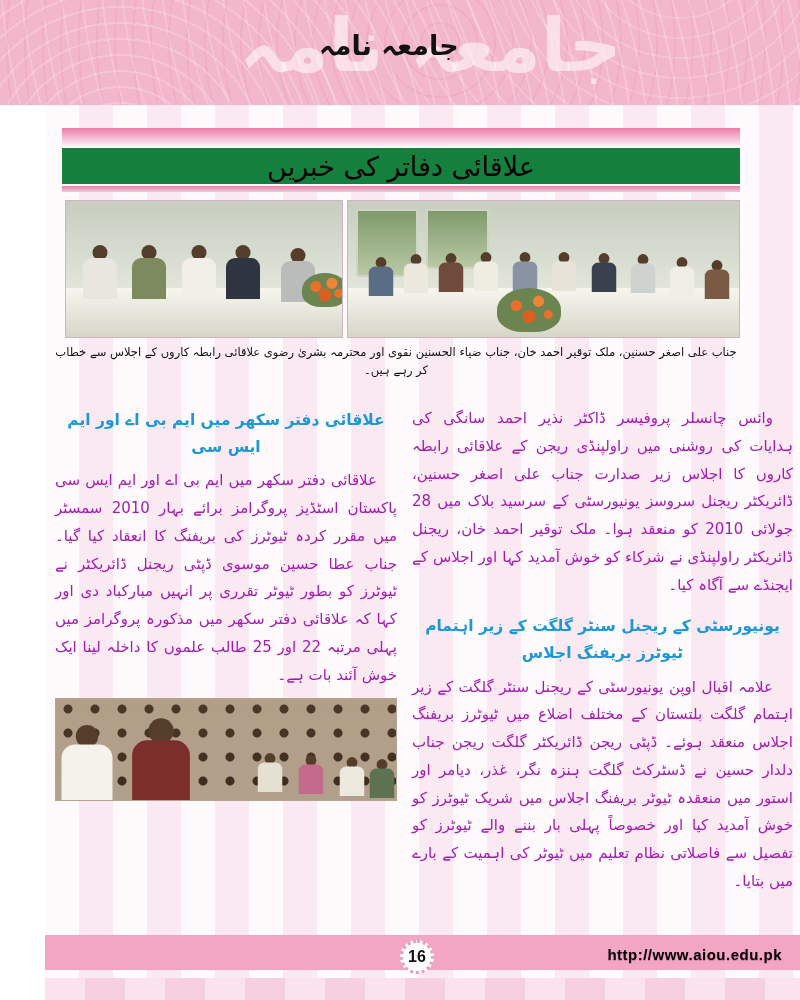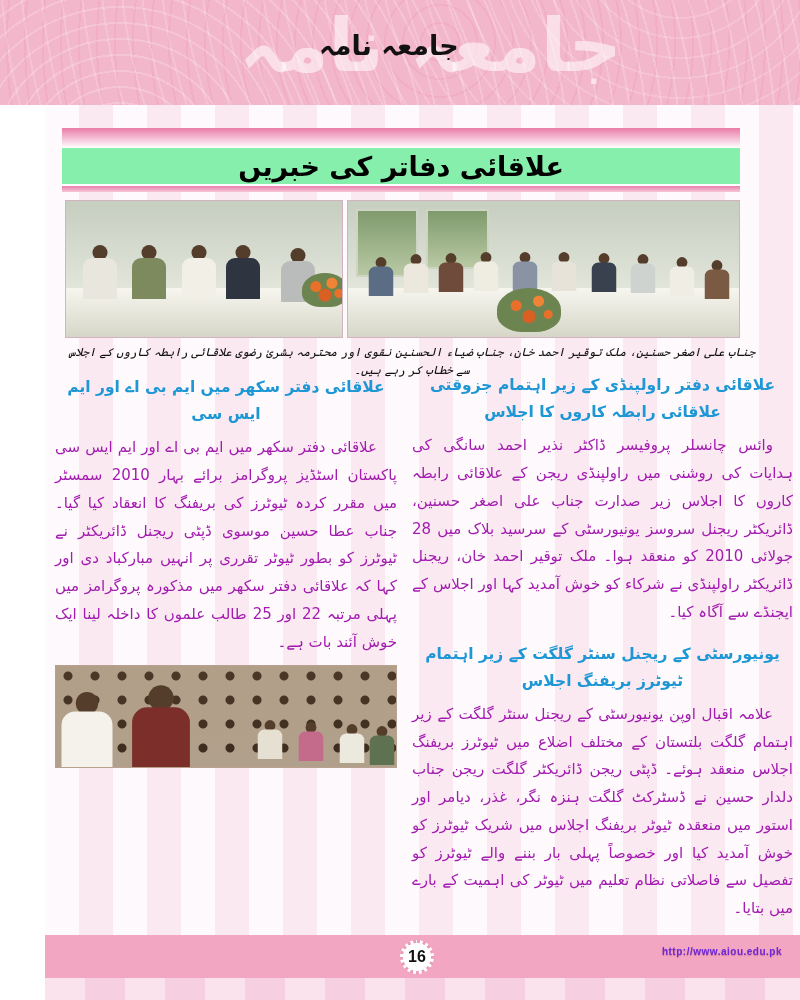--- a/index.html
+++ b/index.html
@@ -30,21 +30,21 @@
   .panel {
     position:absolute; left:45px; top:105px; width:755px; height:895px;
     background-color:#fdf2f8;
     background-image:repeating-linear-gradient(90deg, rgba(255,255,255,.65) 0 34px, rgba(248,216,231,.35) 34px 68px);
   }
   
   .banner { position:absolute; left:62px; top:128px; width:678px; height:64px; background:#fff; }
   .banner-topbar { height:20px; background:linear-gradient(#ea7ca8, #f9d6e4 70%, #fff); }
   .banner-title {
     height:36px; display:flex; align-items:center; justify-content:center;
-    font-size:27px; font-weight:bold; color:#000; direction:rtl; background:#86efac;
+    font-size:27px; font-weight:normal; color:#000; direction:rtl; background:#15803d;
   }
   .banner-underline { height:8px; background:linear-gradient(#e981ab, #f6c4d8); border-top:2px solid #fff; }
   
   .photos-row { position:absolute; left:65px; top:200px; width:675px; height:138px; display:flex; gap:4px; }
   .photo { position:relative; overflow:hidden; border:1px solid #d3b3c0; background:#dfe2d6; }
   .photo-a { width:278px; height:138px; }
   .photo-b { flex:1; height:138px; }
   .ph-wall { position:absolute; left:0; top:0; right:0; height:64%; background:linear-gradient(#c6cec0,#e2e5da); }
   .ph-table { position:absolute; left:0; bottom:0; right:0; height:36%; background:linear-gradient(#f6f6ef,#d6d6c8); }
   .ph-window { position:absolute; top:6%; width:16%; height:50%; background:linear-gradient(#7f9a6c,#b9c9a4); border:2px solid #cfd4c4; }
@@ -72,51 +72,51 @@
       linear-gradient(rgba(120,95,70,.25), rgba(60,45,30,.15)),
       repeating-radial-gradient(circle at 12px 10px, #3c2b1d 0 4px, transparent 5px 100%);
     background-size:auto, 27px 24px;
   }
   
   .urdu { direction:rtl; }
   .caption {
     position:absolute; direction:rtl; text-align:center; color:#111;
     font-size:11.5px; line-height:1.6;
   }
-  .caption-top { left:67px; top:343px; width:690px;font-style:italic; }
-  .col { position:absolute; direction:rtl; }
+  .caption-top { left:51px; top:343px; width:690px; }
+  .col { position:absolute; direction:rtl;margin-top:33px; }
   .col-right { left:412px; top:372px; width:381px; }
   .col-left  { left:55px;  top:374px; width:342px; }
   h2.art-heading {
     color:#1e97d5; font-size:15.5px; font-weight:bold; text-align:center;
     line-height:1.75; margin-bottom:6px;
   }
   .art-para {
     font-size:15px; line-height:1.85; text-align:justify; color:#a21caf;
     text-indent:20px; margin-bottom:4px;
   }
   .heading-gap { margin-top:14px; }
   .photo-bottom { position:relative; width:342px; height:103px; margin-top:9px; overflow:hidden; border:1px solid #b9a08f; }
   .caption-bottom { position:static; margin-top:5px; direction:rtl; text-align:center; font-size:11.5px; line-height:1.5; color:#111; }
   
-  .footer-bar { position:absolute; left:45px; top:935px; width:755px; height:43px; background:#f3a6c2; }
+  .footer-bar { position:absolute; left:45px; top:935px; width:755px; height:35px; background:#f3a6c2; }
   .footer-substrip {
     position:absolute; left:45px; top:978px; width:755px; height:22px;
     background-image:repeating-linear-gradient(90deg, #fbe3ee 0 40px, #f6cfe0 40px 80px);
   }
   .page-circle {
     position:absolute; left:355px; top:5px; width:34px; height:34px; border-radius:50%;
     background:#fff; border:3px dotted #eb9cba;
     display:flex; align-items:center; justify-content:center;
     font-size:16px; font-weight:bold; color:#111;
     font-family:"Liberation Sans", sans-serif;
   }
   .site-url {
-    position:absolute; right:18px; top:11px; color:#6d28d9; font-weight:bold;
-    font-size:10px; font-family:"Liberation Sans", sans-serif; letter-spacing:.5px;
+    position:absolute; right:18px; top:11px; color:#000000; font-weight:bold;
+    font-size:15px; font-family:"Liberation Sans", sans-serif; letter-spacing:.5px;
     text-shadow:0 1px 1px rgba(180,90,130,.6);
   }
 </style>
 </head>
 <body>
 
 <div class="masthead">
   <div class="masthead-watermark">جامعہ نامہ</div>
   <div class="masthead-title">جامعہ نامہ</div>
 </div>
@@ -155,24 +155,20 @@
     <div class="person small" style="left:71%; bottom:32%; --shirt:#cfd3cf;"></div>
     <div class="person small" style="left:81%; bottom:30%; --shirt:#f0ede4;"></div>
     <div class="person small" style="left:90%; bottom:28%; --shirt:#7b5a43;"></div>
     <div class="flowers" style="left:38%; bottom:4%; width:64px; height:44px;"></div>
   </div>
 </div>
 
 <div class="caption caption-top urdu">جناب علی اصغر حسنین، ملک توقیر احمد خان، جناب ضیاء الحسنین نقوی اور محترمہ بشریٰ رضوی علاقائی رابطہ کاروں کے اجلاس سے خطاب کر رہے ہیں۔</div>
 
 <div class="col col-right">
-  <h2 class="art-heading">
-    <span>علاقائی دفتر راولپنڈی کے زیر اہتمام جزوقتی</span><br>
-    <span>علاقائی رابطہ کاروں کا اجلاس</span>
-  </h2>
   <p class="art-para">وائس چانسلر پروفیسر ڈاکٹر نذیر احمد سانگی کی ہدایات کی روشنی میں راولپنڈی ریجن کے علاقائی رابطہ کاروں کا اجلاس زیر صدارت جناب علی اصغر حسنین، ڈائریکٹر ریجنل سروسز یونیورسٹی کے سرسید بلاک میں 28 جولائی 2010 کو منعقد ہوا۔ ملک توقیر احمد خان، ریجنل ڈائریکٹر راولپنڈی نے شرکاء کو خوش آمدید کہا اور اجلاس کے ایجنڈے سے آگاہ کیا۔</p>
   <h2 class="art-heading heading-gap">یونیورسٹی کے ریجنل سنٹر گلگت کے زیر اہتمام ٹیوٹرز بریفنگ اجلاس</h2>
   <p class="art-para">علامہ اقبال اوپن یونیورسٹی کے ریجنل سنٹر گلگت کے زیر اہتمام گلگت بلتستان کے مختلف اضلاع میں ٹیوٹرز بریفنگ اجلاس منعقد ہوئے۔ ڈپٹی ریجن ڈائریکٹر گلگت ریجن جناب دلدار حسین نے ڈسٹرکٹ گلگت ہنزہ نگر، غذر، دیامر اور استور میں منعقدہ ٹیوٹر بریفنگ اجلاس میں شریک ٹیوٹرز کو خوش آمدید کیا اور خصوصاً پہلی بار بننے والے ٹیوٹرز کو تفصیل سے فاصلاتی نظام تعلیم میں ٹیوٹر کی اہمیت کے بارے میں بتایا۔</p>
 </div>
 
 <div class="col col-left">
   <h2 class="art-heading">
     <span>علاقائی دفتر سکھر میں ایم بی اے اور ایم ایس سی</span><br>
   </h2>
   <p class="art-para">علاقائی دفتر سکھر میں ایم بی اے اور ایم ایس سی پاکستان اسٹڈیز پروگرامز برائے بہار 2010 سمسٹر میں مقرر کردہ ٹیوٹرز کی بریفنگ کا انعقاد کیا گیا۔ جناب عطا حسین موسوی ڈپٹی ریجنل ڈائریکٹر نے ٹیوٹرز کو بطور ٹیوٹر تقرری پر انہیں مبارکباد دی اور کہا کہ علاقائی دفتر سکھر میں مذکورہ پروگرامز میں پہلی مرتبہ 22 اور 25 طالب علموں کا داخلہ لینا ایک خوش آئند بات ہے۔</p>

